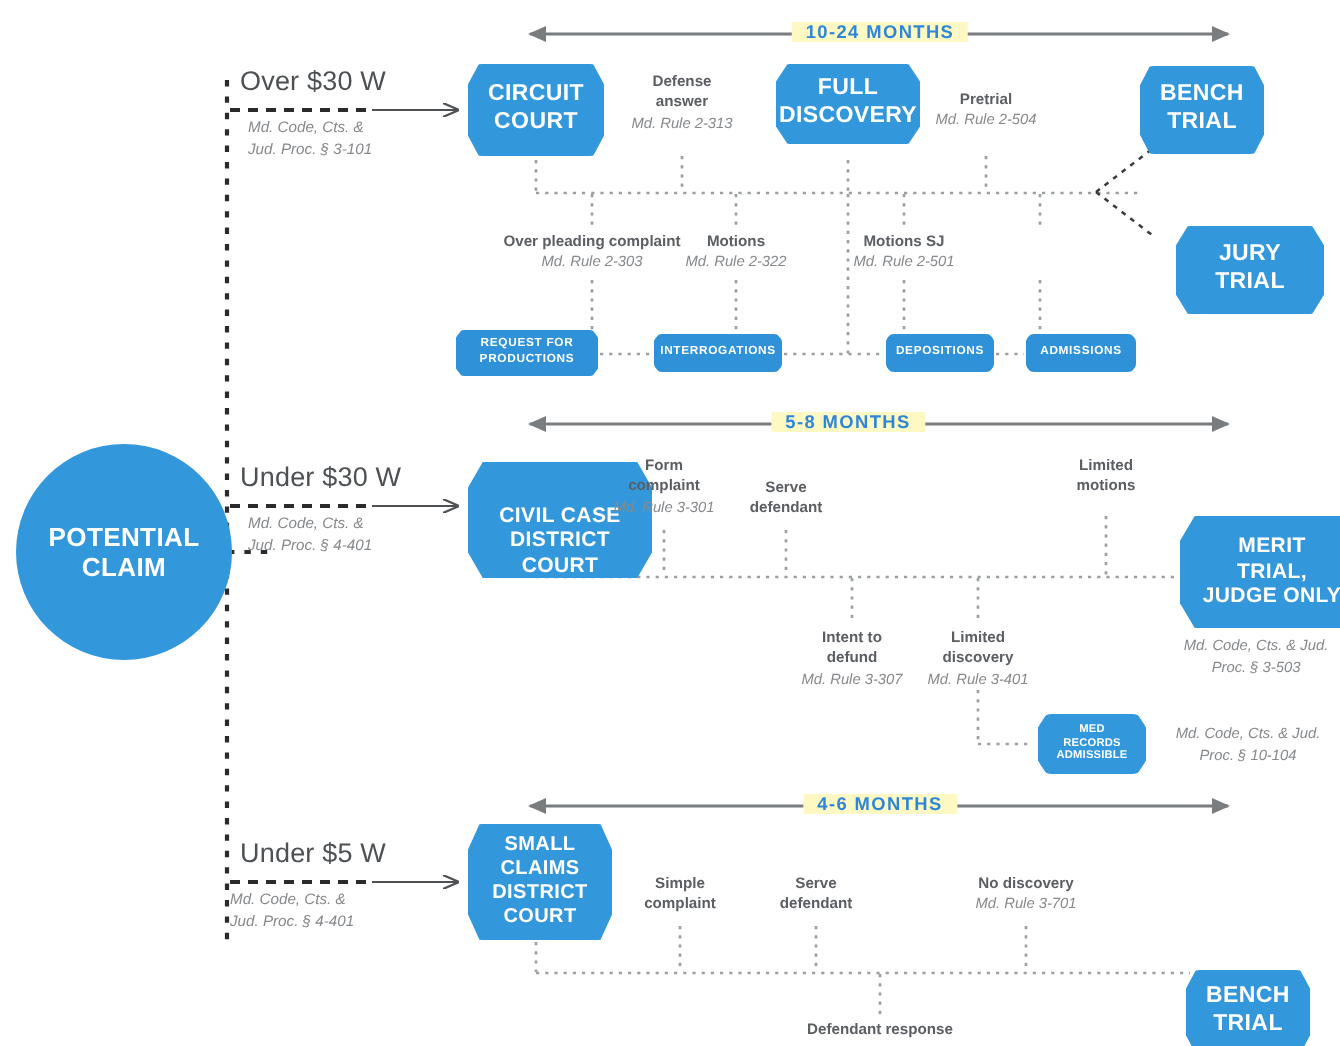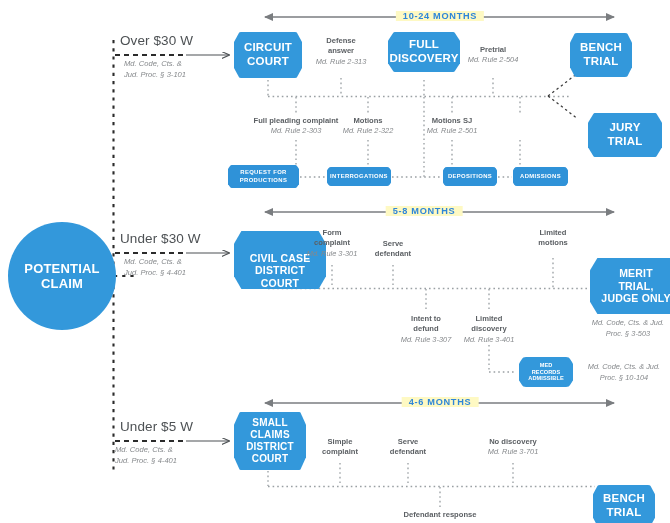--- a/index.html
+++ b/index.html
@@ -344,21 +344,21 @@
     <span>Defense</span><br>
     <span>answer</span>
     <span class="rule">Md. Rule 2-313</span>
   </div>
   <div class="lbl" style="left:453px;top:45px;width:80px;">
     <span>Pretrial</span>
     <span class="rule">Md. Rule 2-504</span>
   </div>
 
   <div class="lbl" style="left:241px;top:116px;width:110px;">
-    <span>Full pleading complaint</span>
+    <span>Over pleading complaint</span>
     <span class="rule">Md. Rule 2-303</span>
   </div>
   <div class="lbl" style="left:328px;top:116px;width:80px;">
     <span>Motions</span>
     <span class="rule">Md. Rule 2-322</span>
   </div>
   <div class="lbl" style="left:412px;top:116px;width:80px;">
     <span>Motions SJ</span>
     <span class="rule">Md. Rule 2-501</span>
   </div>

